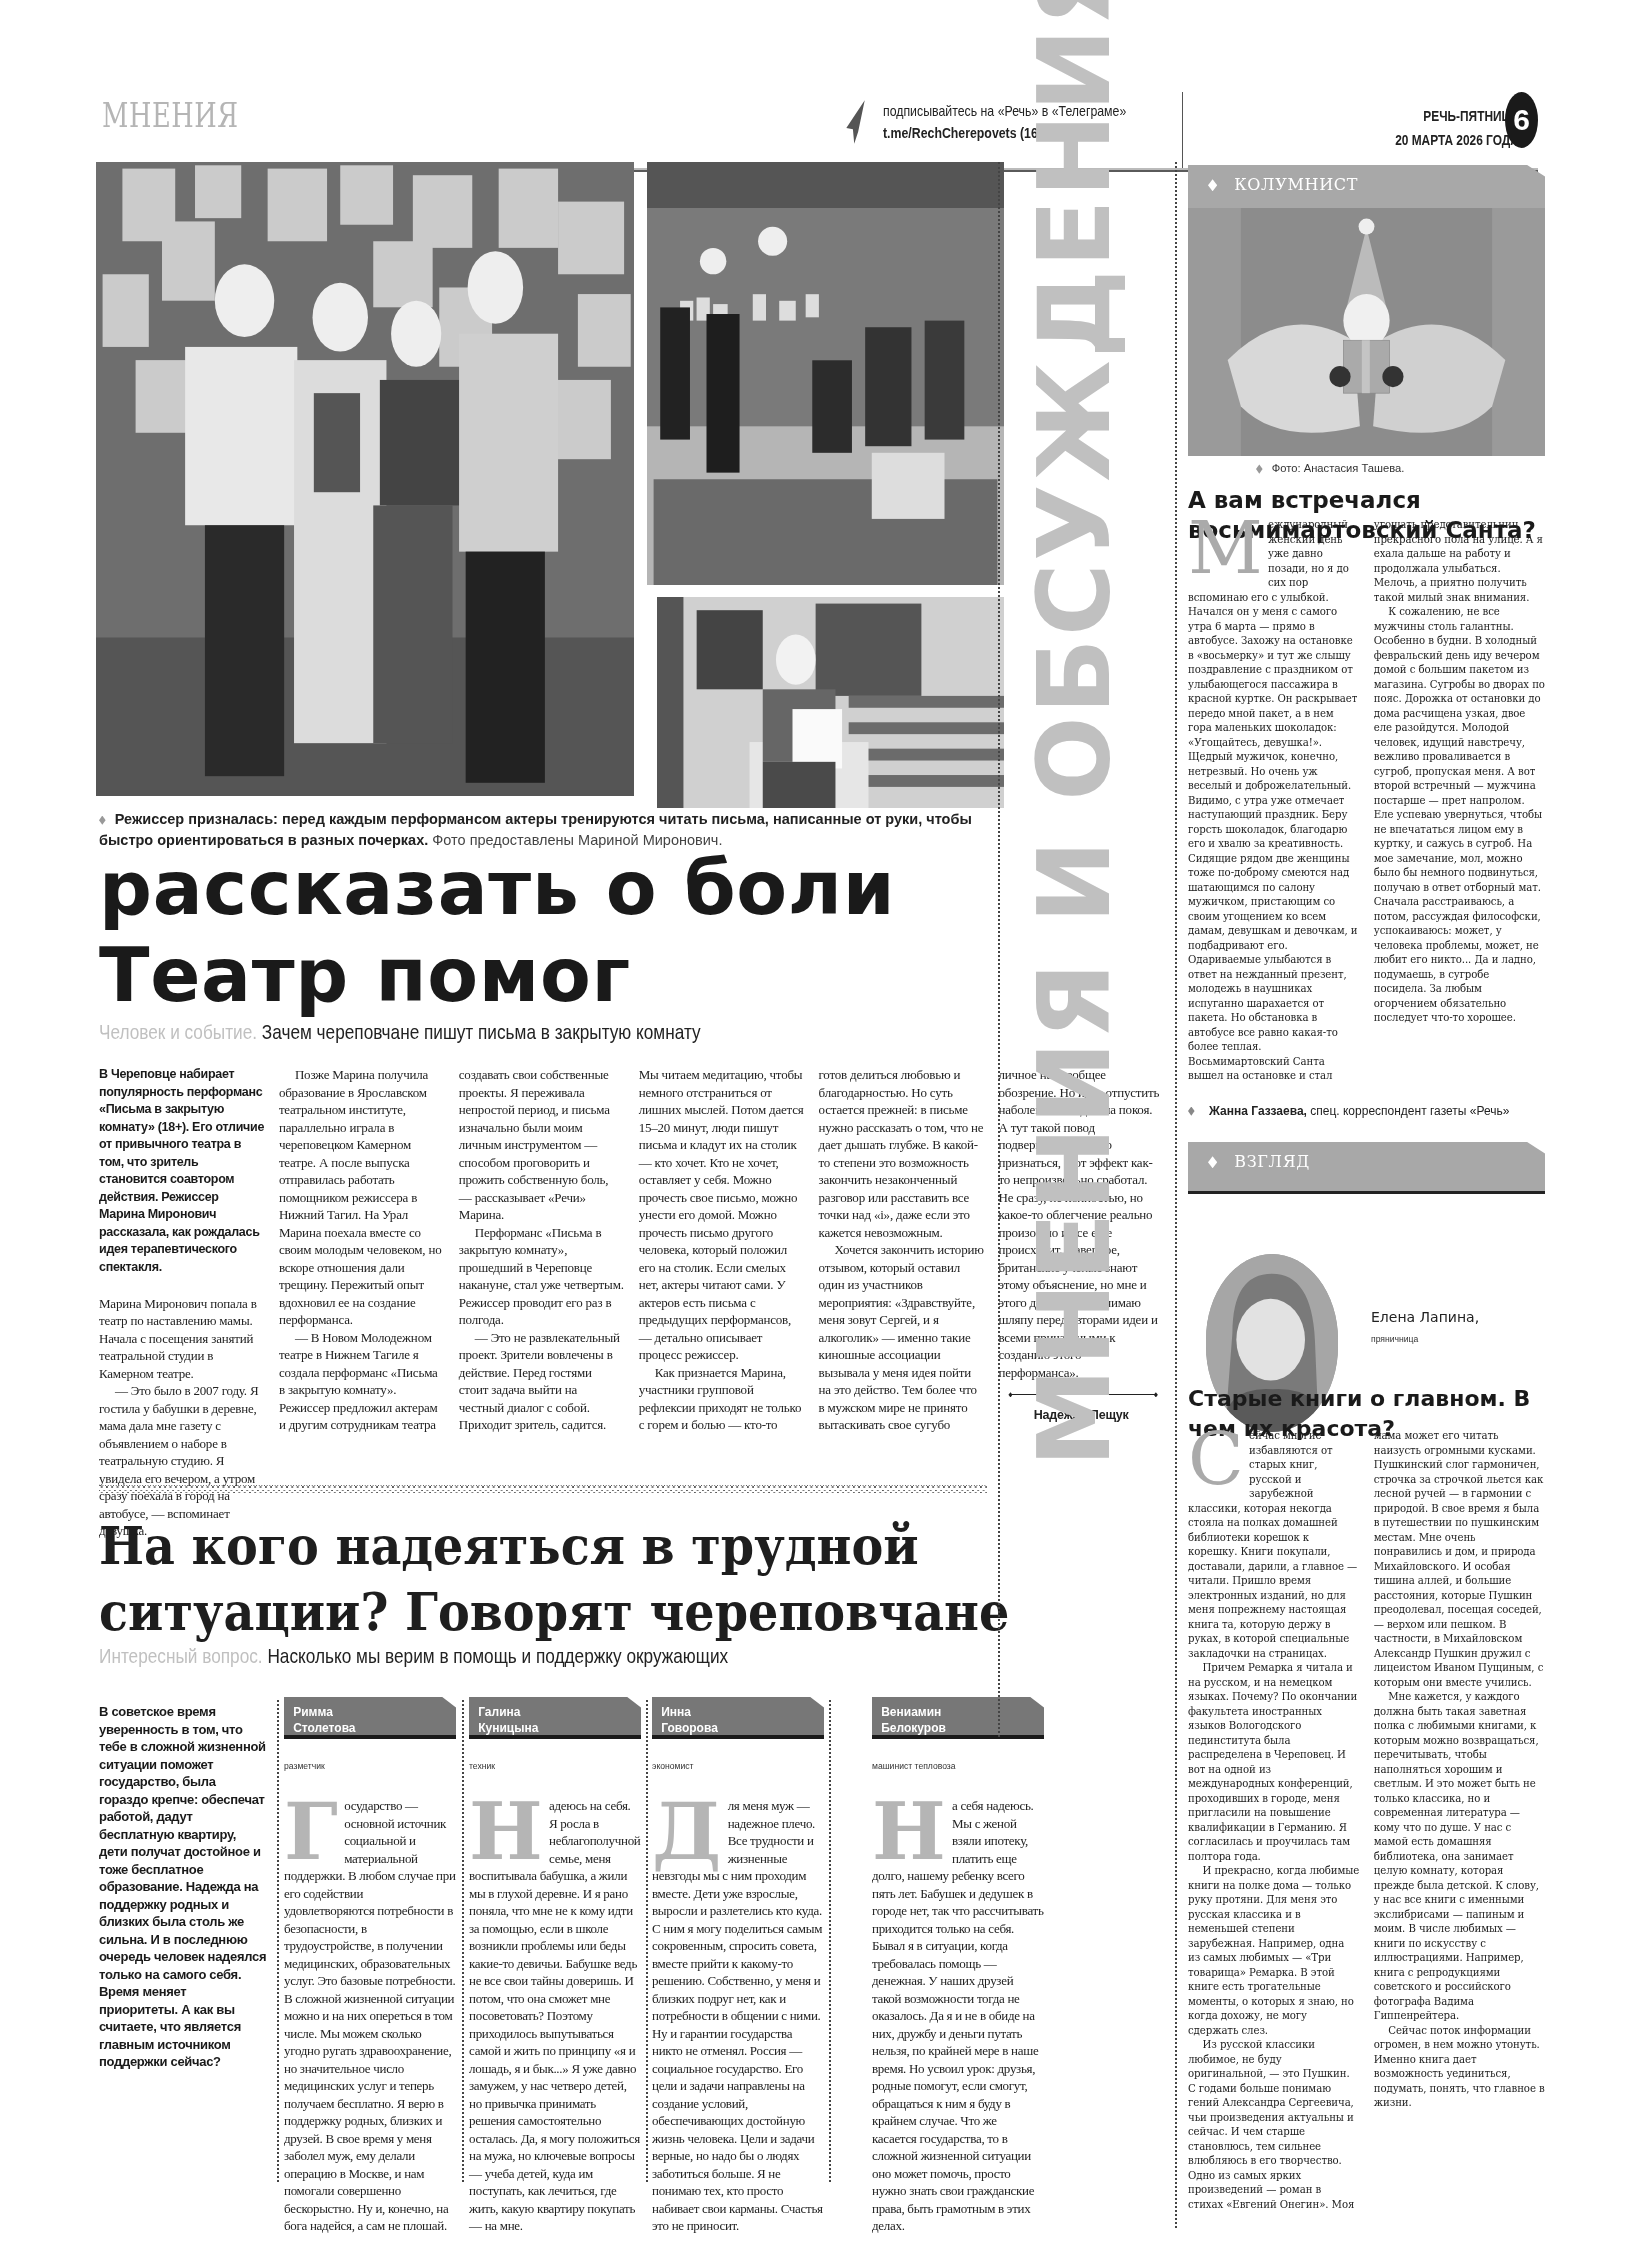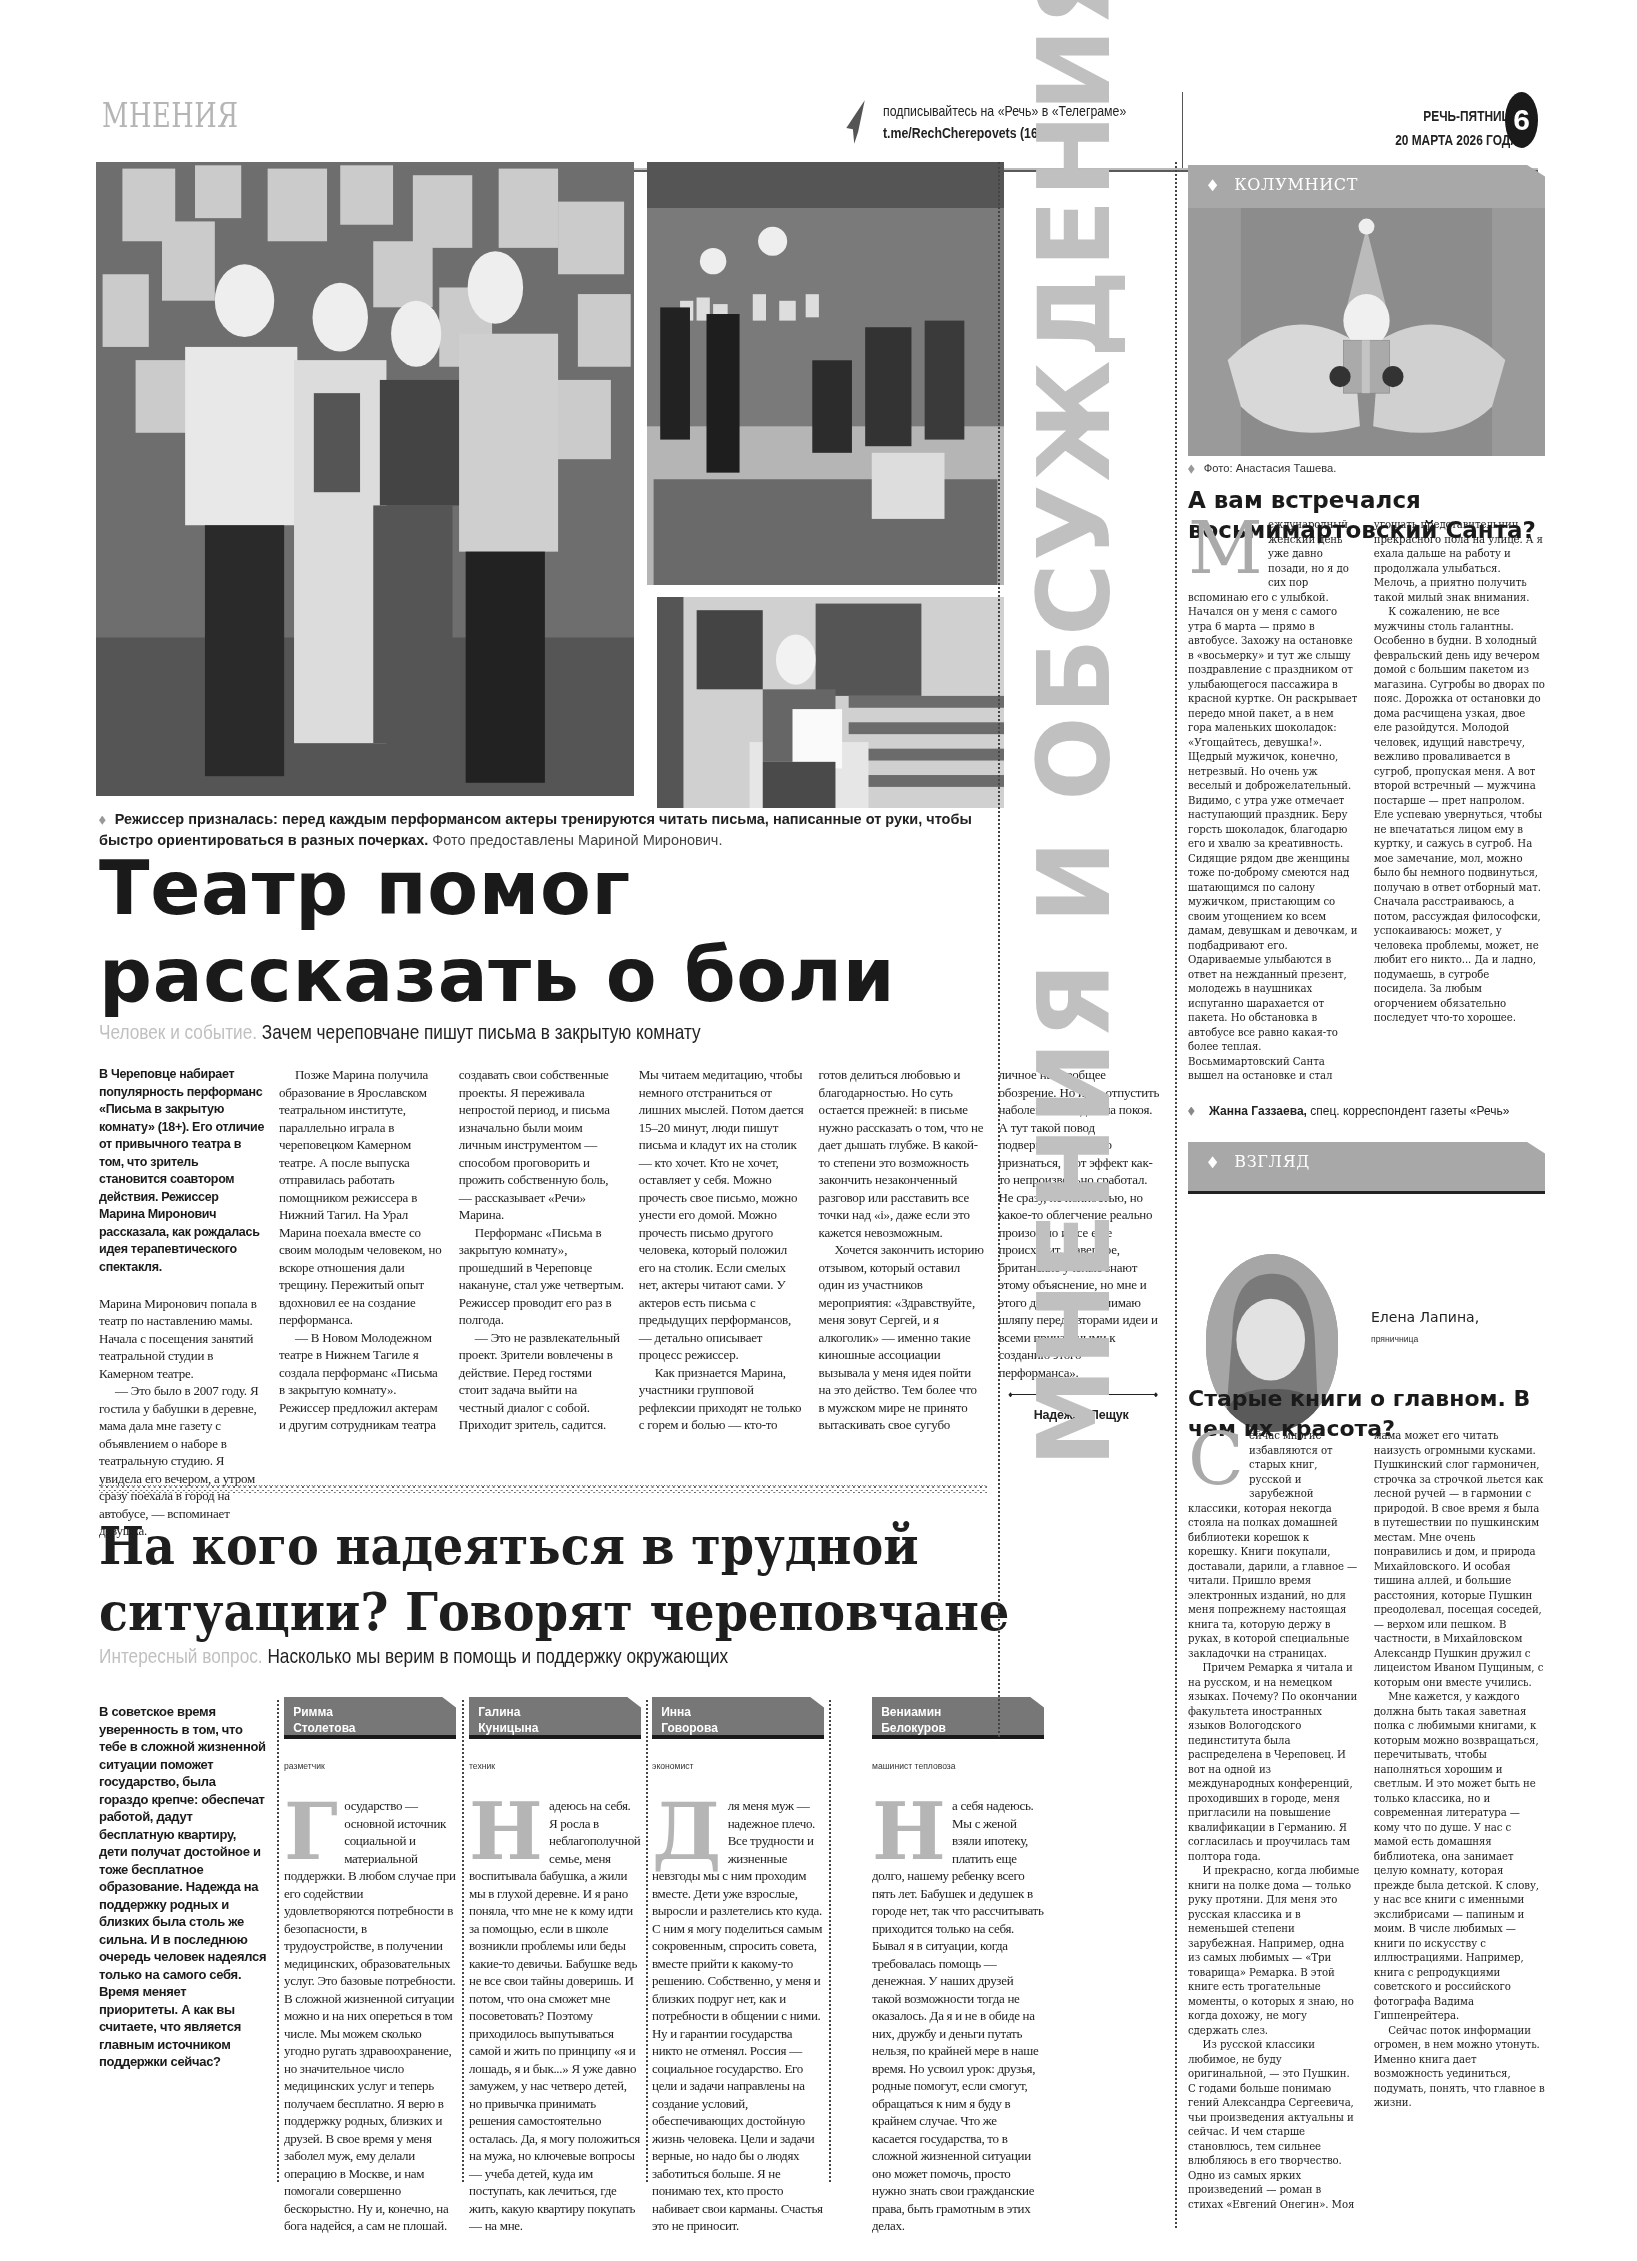--- a/index.html
+++ b/index.html
@@ -65,21 +65,21 @@
   .vbar { left: 998px; top: 162px; height: 1575px; }
   .vbar2 { left: 1175px; top: 162px; height: 2066px; }
   .vertical-title { left: 1037px; top: 165px; width: 73px; height: 1083px; }
   .vertical-title span { position: absolute; left: 50%; top: 50%; transform: translate(-50%, -50%) rotate(-90deg); white-space: nowrap; font-family: "DejaVu Sans", sans-serif; font-weight: bold; font-size: 99px; letter-spacing: 2.6px; color: #c0c0c0; transform-origin: center; }
 
   
   .tag { left: 1188px; width: 357px; height: 52px; background: #a8a8a8; color: #fff; font-family: "DejaVu Serif", serif; font-size: 16px; padding: 10px 0 0 20px; clip-path: polygon(0 0, 95% 0, 100% 22%, 100% 100%, 0 100%); border-bottom: 3.3px solid #222; letter-spacing: 0.7px; }
   .tag .d { display: inline-block; width: 9.2px; height: 12px; background: #fff; clip-path: polygon(50% 0,100% 50%,50% 100%,0 50%); margin-right: 17px; vertical-align: -1.3px; }
   .tag1 { top: 165px; }
   .photo-santa { left: 1188px; top: 208px; width: 357px; height: 248px; }
-  .credit-santa { left: 1188px; top: 462px; font-family: "Liberation Sans", sans-serif; font-size: 11.2px; color: #333; }
+  .credit-santa { left: 1256px; top: 462px; font-family: "Liberation Sans", sans-serif; font-size: 11.2px; color: #333; }
   .hl3 { left: 1188px; top: 485px; width: 370px; font-family: "DejaVu Sans", sans-serif; font-weight: bold; font-size: 23px; line-height: 30px; color: #1a1a1a; }
   .cols-r { left: 1188px; width: 357px; display: grid; grid-template-columns: 1fr 1fr; column-gap: 14.5px; }
   .cols-r1 { top: 518px; }
   .body-r { font-family: "DejaVu Serif", serif; font-size: 10.2px; line-height: 14.5px; color: #222; letter-spacing: -0.1px; }
   .body-r p { text-indent: 14.5px; }
   .body-r p.noindent { text-indent: 0; }
   .dropcap-r { float: left; font-family: "DejaVu Serif", serif; font-size: 73px; line-height: 58px; color: #aaa; margin: 1.3px 5.3px 0 0; }
   .author1 { left: 1188px; top: 1104px; font-family: "Liberation Sans", sans-serif; font-size: 12px; color: #222; }
   .author1 .b { font-weight: bold; }
   .author1 .dia { display: inline-block; width: 6.6px; height: 9.2px; background: #888; clip-path: polygon(50% 0,100% 50%,50% 100%,0 50%); margin-right: 14.5px; vertical-align: -0.7px; }
@@ -192,22 +192,22 @@
     <rect x="205" y="170" width="75" height="90" fill="#fafafa"></rect>
     <rect x="160" y="250" width="110" height="70" fill="#4a4a4a"></rect>
   </svg>
 </div>
 
 <div class="abs caption">
   <span class="diamond"></span><span class="bold">Режиссер призналась: перед каждым перформансом актеры тренируются читать письма, написанные от руки, чтобы быстро ориентироваться в разных почерках.</span> <span class="credit">Фото предоставлены Мариной Миронович.</span>
 </div>
 
 <h1 class="abs hl1">
+  <div>рассказать о боли</div>
   <div>Театр помог</div>
-  <div>рассказать о боли</div>
 </h1>
 <div class="abs kicker kicker1">
   <span class="grey">Человек и событие.</span>
   <span class="dark">Зачем череповчане пишут письма в закрытую комнату</span>
 </div>
 
 <div class="abs cols1">
   <div class="body-narrow">
     <div class="lead">В Череповце набирает популярность перформанс «Письма в закрытую комнату» (18+). Его отличие от привычного театра в том, что зритель становится соавтором действия. Режиссер Марина Миронович рассказала, как рождалась идея терапевтического спектакля.</div>
     <p class="noindent">Марина Миронович попала в театр по наставлению мамы. Начала с посещения занятий театральной студии в Камерном театре.</p>

